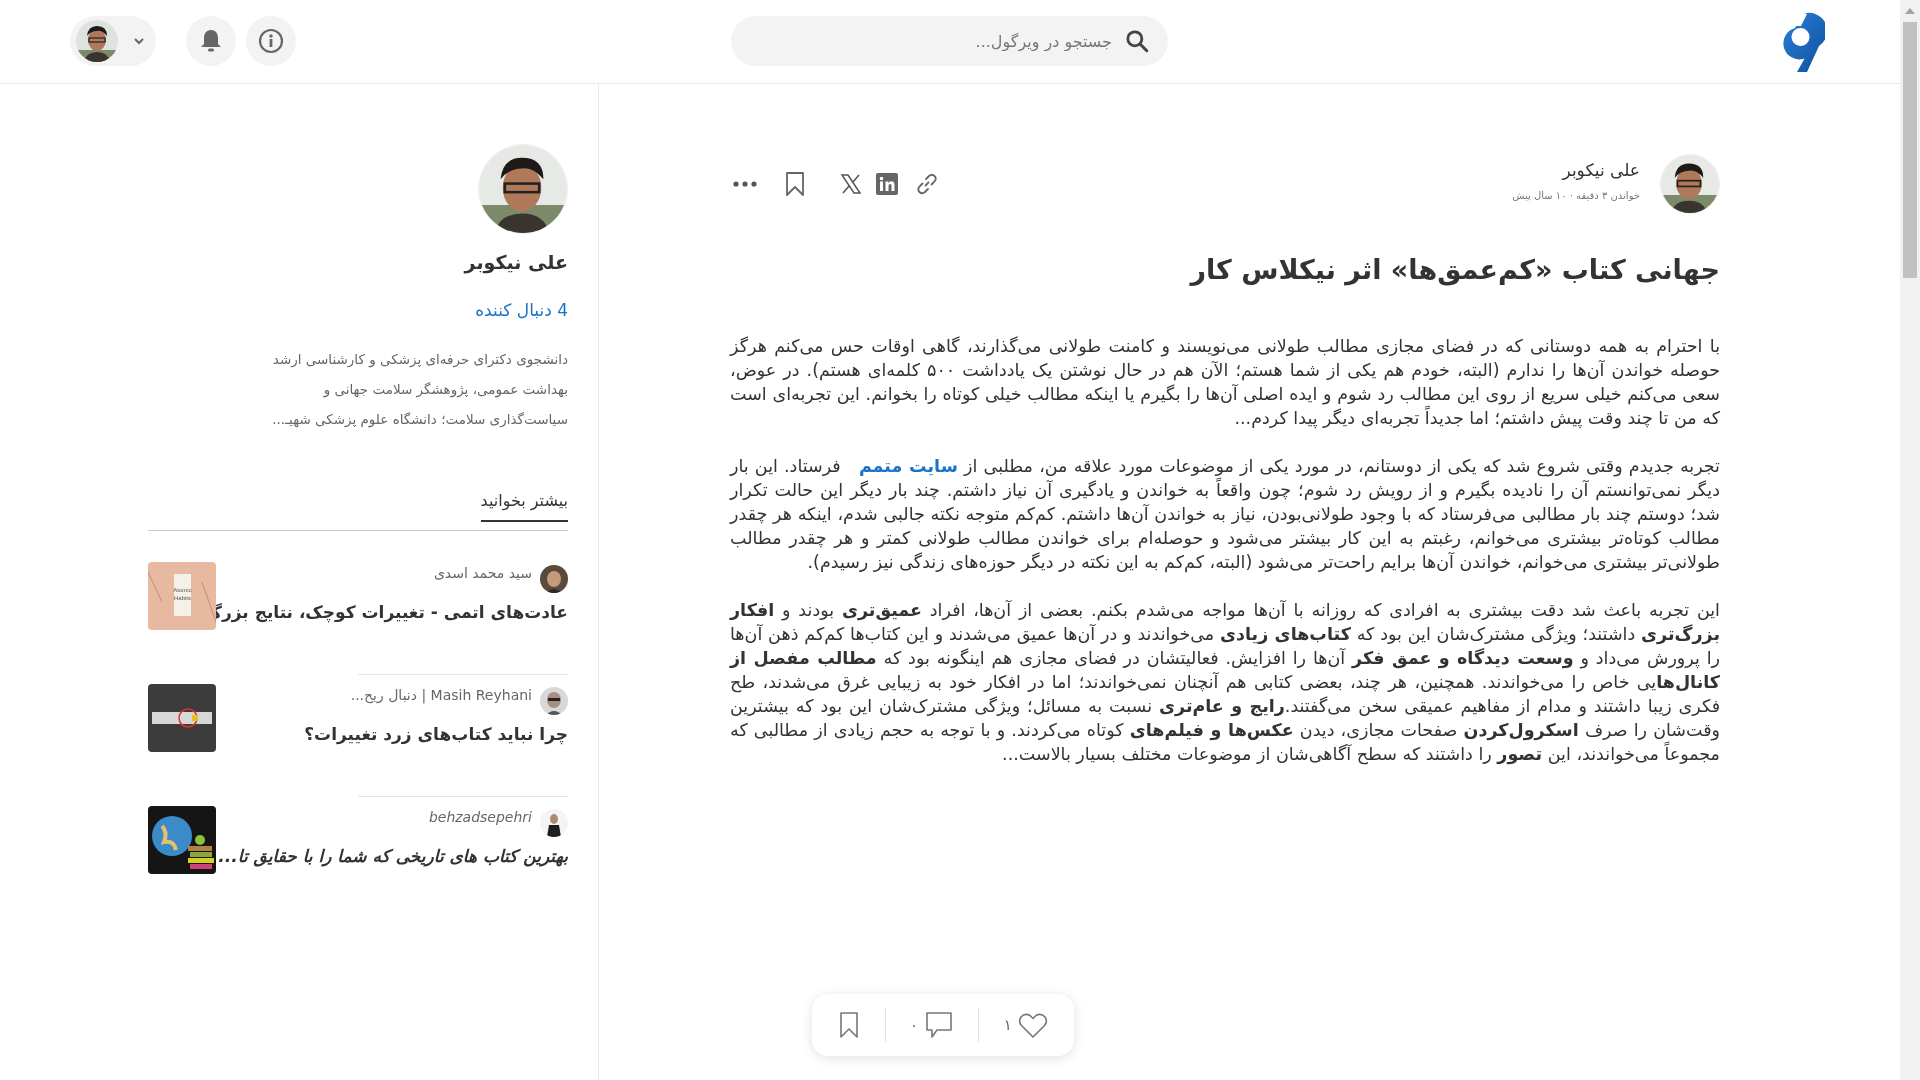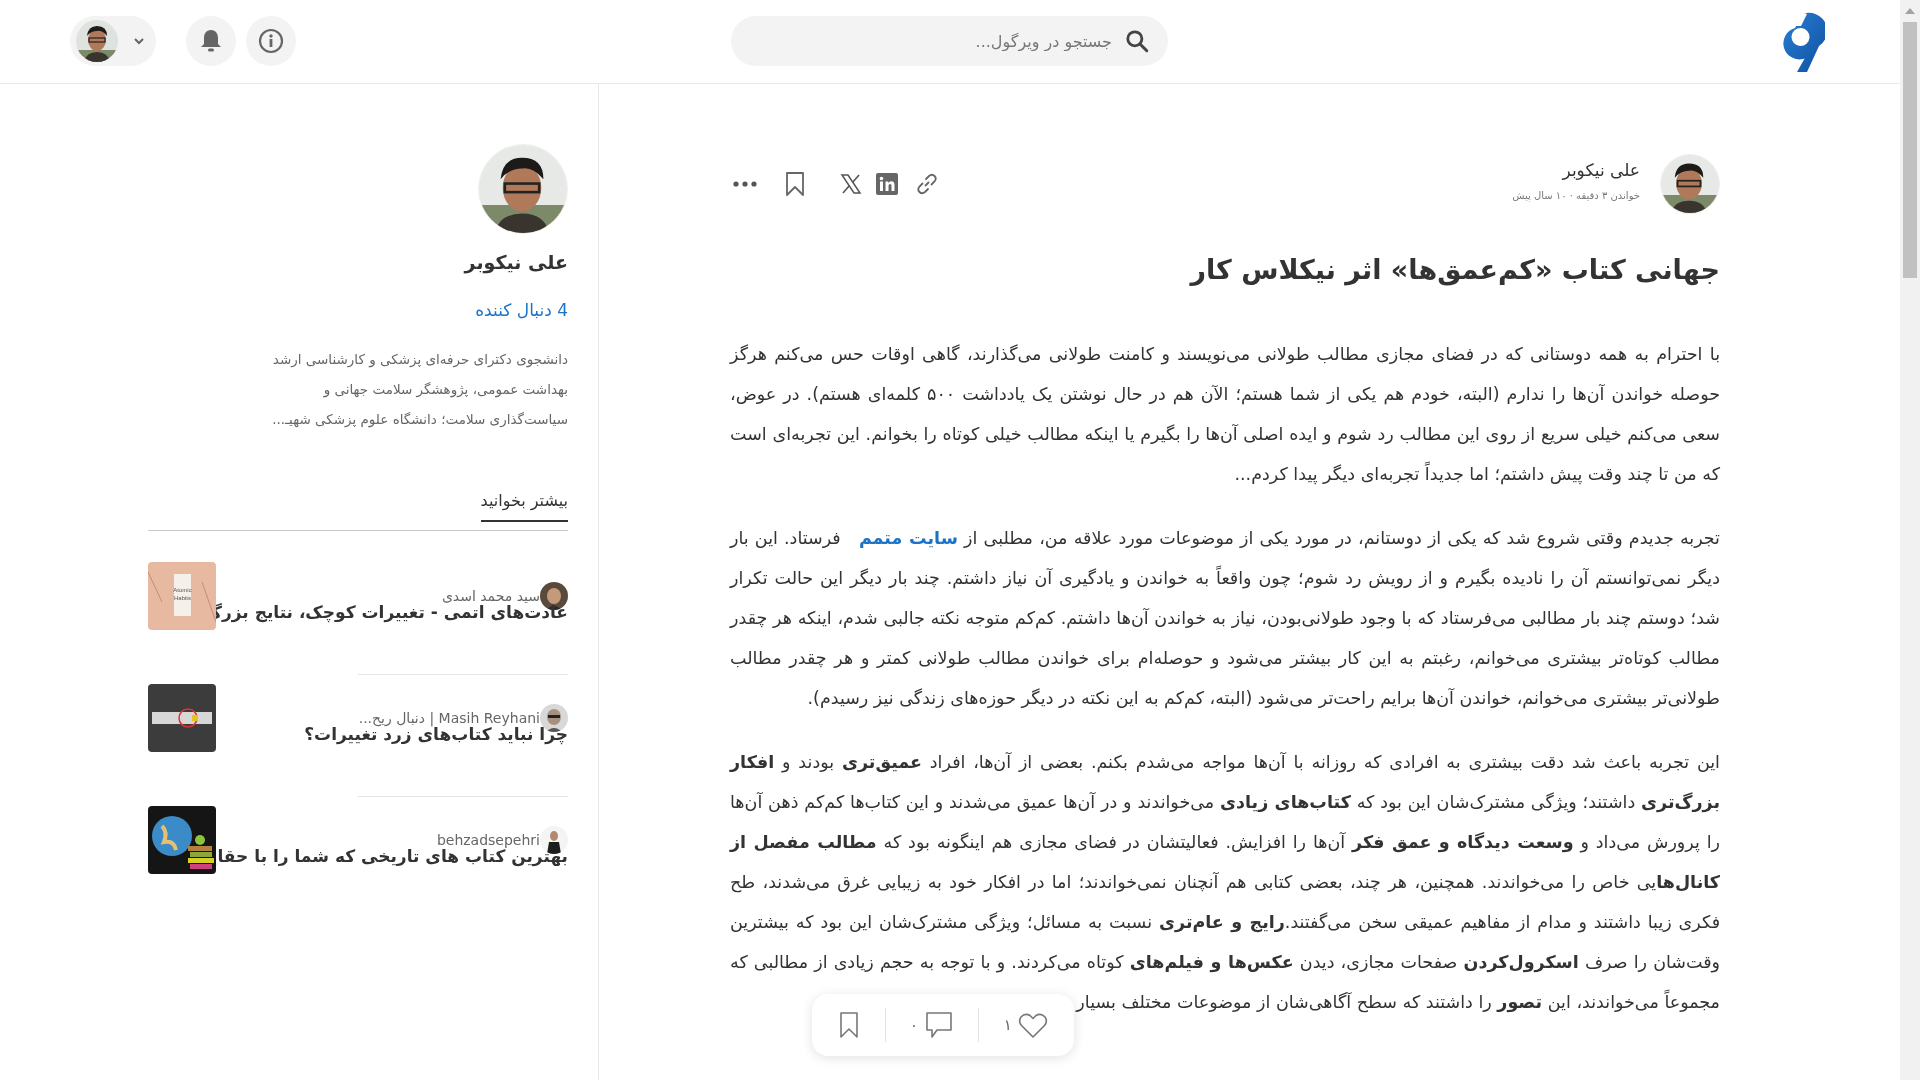--- a/index.html
+++ b/index.html
@@ -27,35 +27,35 @@
   .sidebar { position: absolute; left: 0; top: 84px; width: 599px; height: 996px; border-right: 1px solid #e8e8e8; direction: rtl; }
   .sb-inner { position: absolute; right: 30px; width: 420px; top: 0; }
   .sb-avatar { position: absolute; right: 0; top: 60px; width: 90px; height: 90px; border-radius: 50%; overflow: hidden; border: 1px solid #eee; }
   .sb-name { position: absolute; right: 0; top: 167px; font-size: 19px; font-weight: bold; color: #333; white-space: nowrap; }
   .sb-followers { position: absolute; right: 0; top: 216px; font-size: 17px; color: #1a73c8; white-space: nowrap; }
   .sb-bio { position: absolute; right: 0; top: 260px; width: 300px; font-size: 13.5px; line-height: 30px; color: #666; text-align: right; }
   .sb-more-title { position: absolute; right: 0; top: 407px; font-size: 16px; color: #333; padding-bottom: 10px; border-bottom: 2px solid #333; white-space: nowrap; }
   .sb-more-line { position: absolute; right: 0; top: 446px; width: 420px; height: 1px; background: #c8c8c8; }
   .rec { position: absolute; right: 0; width: 420px; height: 70px; }
   .rec .thumb { position: absolute; left: 0; top: 0; width: 68px; height: 68px; border-radius: 4px; overflow: hidden; }
-  .rec .author { position: absolute; right: 0; top: 20px; display: flex; align-items: center; font-size: 14px; color: #666; white-space: nowrap; }
+  .rec .author { position: absolute; right: 0; top: 3px; display: flex; align-items: flex-start; gap: 8px; font-size: 14px; color: #666; white-space: nowrap; }
   .rec .author .mini { width: 28px; height: 28px; border-radius: 50%; overflow: hidden; flex: none; }
   .rec .title { position: absolute; right: 0; top: 40px; font-size: 17px; font-weight: bold; color: #333; white-space: nowrap; }
   .rec-sep { position: absolute; right: 0; width: 210px; height: 1px; background: #e5e5e5; }
 
   
   .article { position: absolute; left: 730px; top: 84px; width: 990px; direction: rtl; }
   .a-author { position: absolute; right: 0; top: 70px; height: 60px; width: 400px; }
   .a-author .av { position: absolute; right: 0; top: 0; width: 60px; height: 60px; border-radius: 50%; overflow: hidden; border: 1px solid #eee; }
   .a-author .name { position: absolute; right: 80px; top: 6px; font-size: 17px; color: #333; white-space: nowrap; }
   .a-author .meta { position: absolute; right: 80px; top: 36px; font-size: 10px; color: #777; white-space: nowrap; }
   .a-actions { position: absolute; left: 0; top: 82px; height: 36px; display: flex; direction: ltr; align-items: center; }
   .a-actions .ic { width: 30px; height: 30px; display: flex; align-items: center; justify-content: center; }
   .a-title { position: absolute; right: 0; top: 170px; font-size: 27px; font-weight: bold; color: #333; white-space: nowrap; }
-  .a-body { position: absolute; right: 0; top: 250px; width: 990px; font-size: 17.5px; line-height: 40px; color: #333; text-align: justify; text-align-last: right; }
+  .a-body { position: absolute; right: 0; top: 250px; width: 990px; font-size: 17.5px; line-height: 24px; color: #333; text-align: justify; text-align-last: right; }
   .a-body p { margin-bottom: 24px; }
   .a-body b { font-weight: bold; }
   .a-body a { color: #1a73c8; font-weight: bold; text-decoration: none; margin-left: 12px; }
 
   
   .fab { position: absolute; left: 812px; top: 994px; width: 262px; height: 62px; background: #fff; border-radius: 16px; box-shadow: 0 2px 12px rgba(0,0,0,0.12); display: flex; align-items: center; justify-content: space-around; padding: 0 14px; direction: ltr; }
   .fab .grp { display: flex; align-items: center; gap: 6px; font-size: 15px; color: #666; }
   .fab .div { width: 1px; height: 34px; background: #e2e2e2; }
 </style>
 </head>
@@ -174,21 +174,21 @@
         <svg width="68" height="68" viewBox="0 0 68 68">
             <rect width="68" height="68" fill="#3c3c3c"></rect>
             <rect x="4" y="28" width="60" height="12" fill="#f2f2f2" opacity="0.85"></rect>
             <circle cx="40" cy="34" r="9" fill="none" stroke="#d33" stroke-width="1.5"></circle>
             <rect x="44" y="31" width="6" height="6" fill="#e8c020"></rect>
           </svg>
       </div>
     </div>
     <div class="rec-sep" style="top:712px;"></div>
 
-    <div class="rec" style="top:722px;">
+    <div class="rec" style="top:722px;font-style:italic;">
       <div class="author">
         <span class="mini"><svg width="28" height="28" viewBox="0 0 28 28">
               <rect width="28" height="28" fill="#f4f4f4"></rect>
               <ellipse cx="14" cy="10" rx="4" ry="5" fill="#b08a70"></ellipse>
               <path d="M7 28 L9 16 L19 16 L21 28Z" fill="#1e1e1e"></path>
             </svg></span>
         <span>behzadsepehri</span>
       </div>
       <div class="title">بهترین کتاب های تاریخی که شما را با حقایق تا...</div>
       <div class="thumb">

